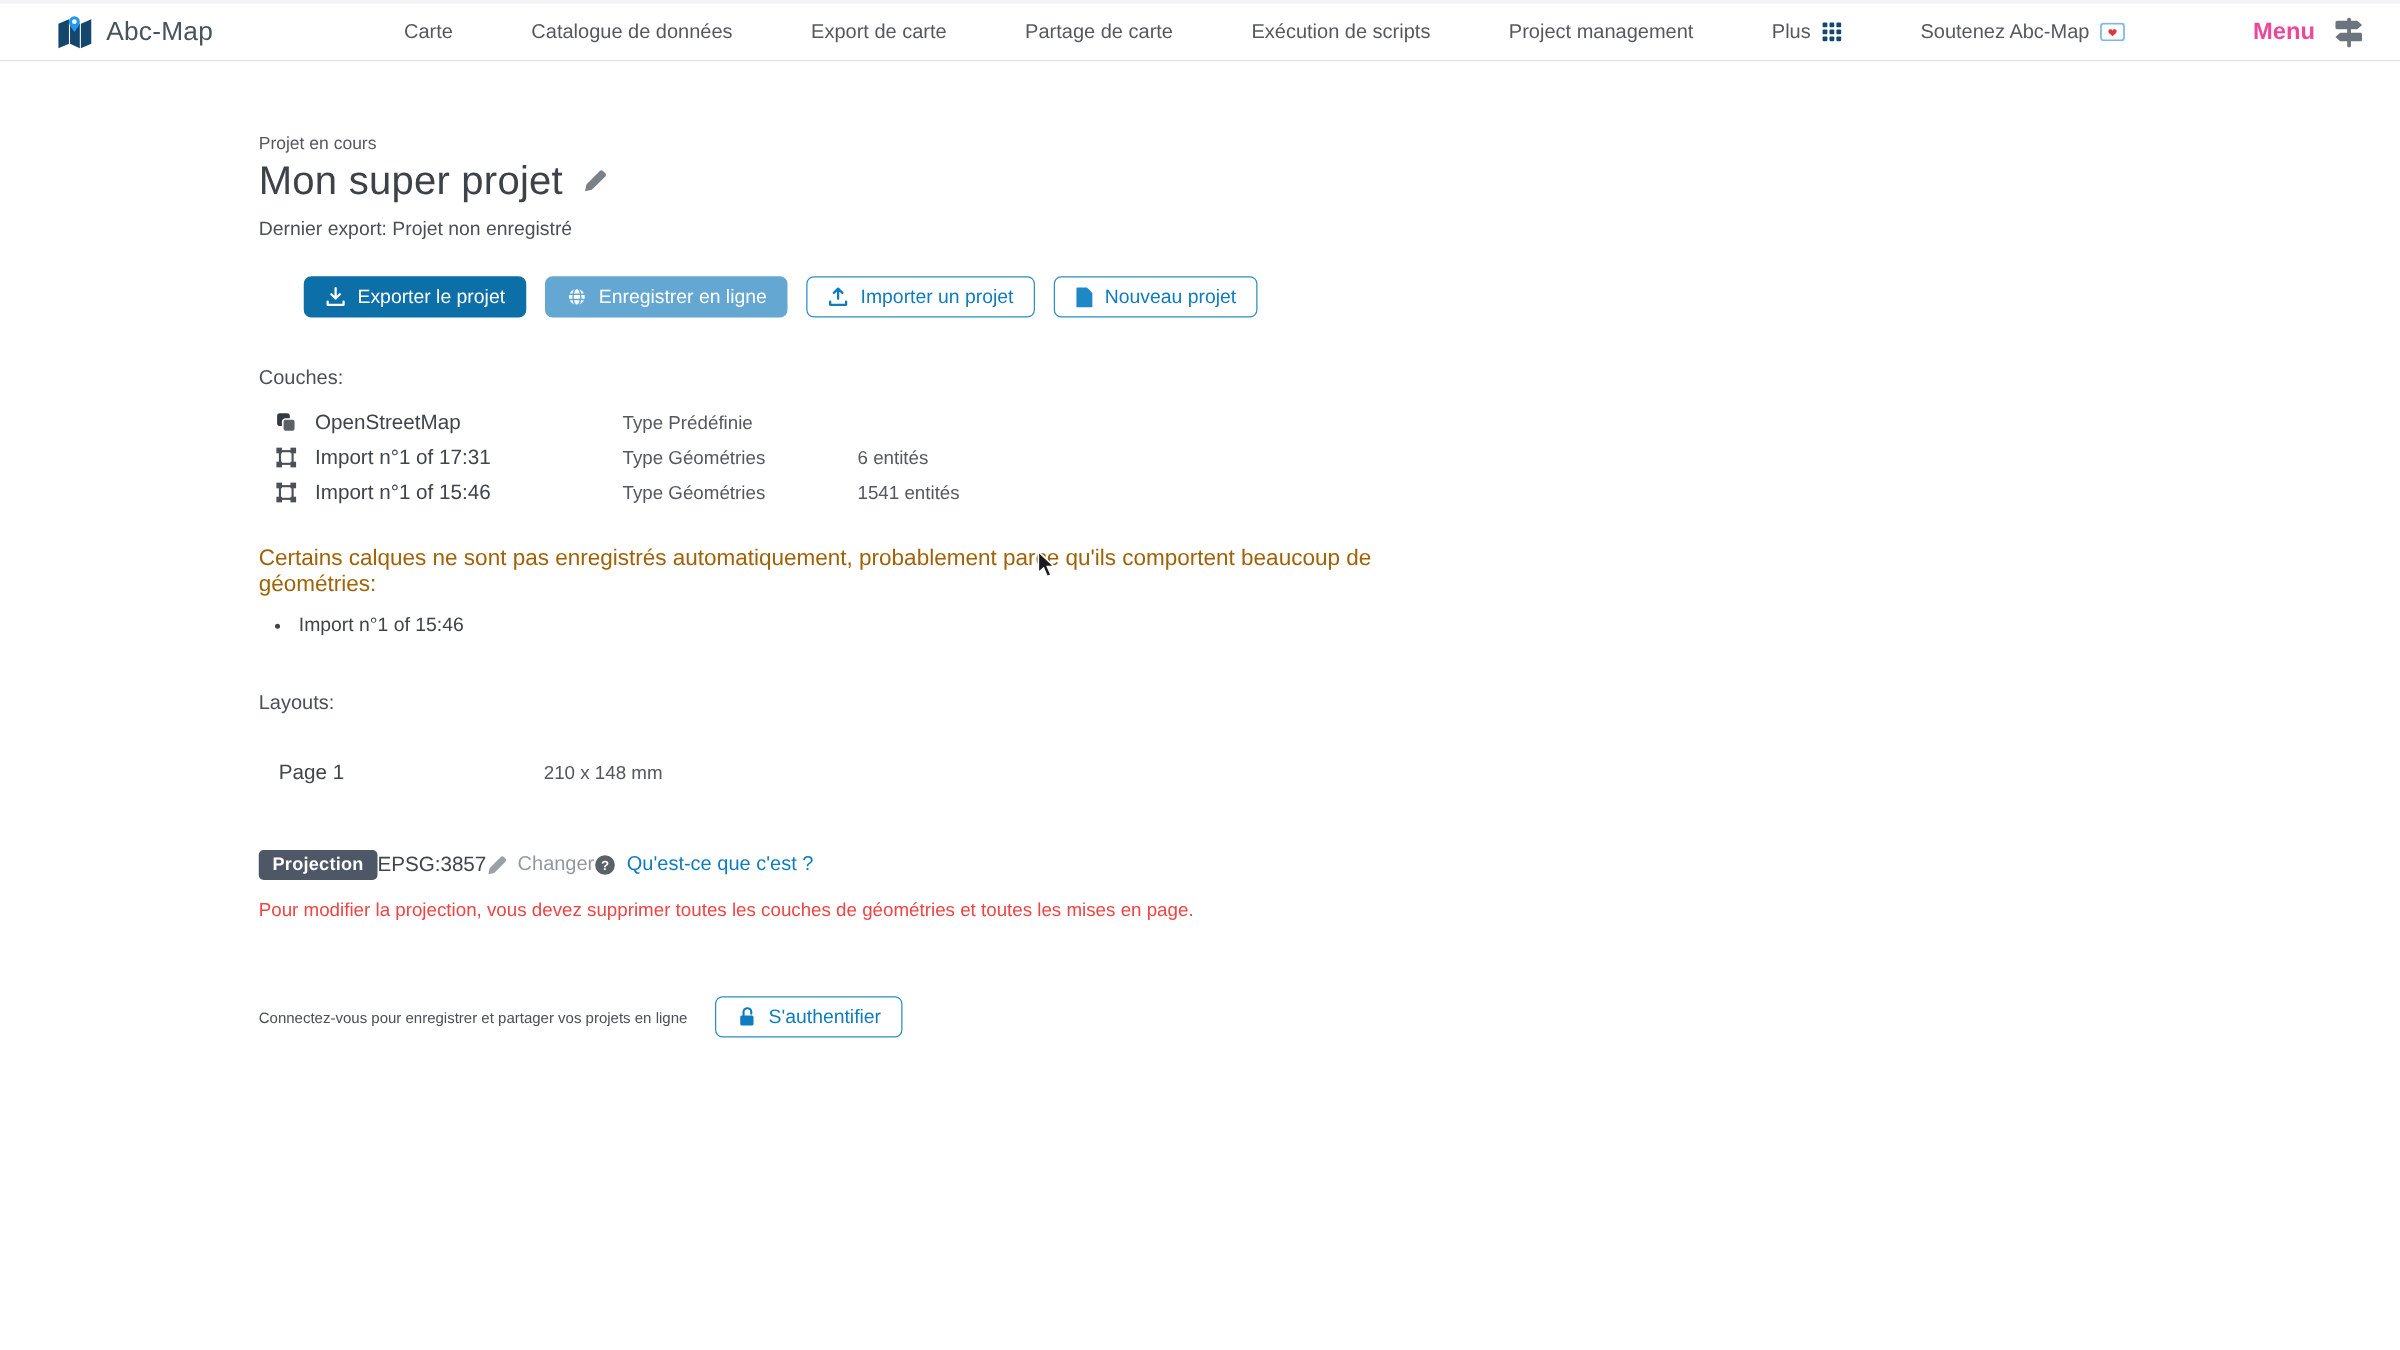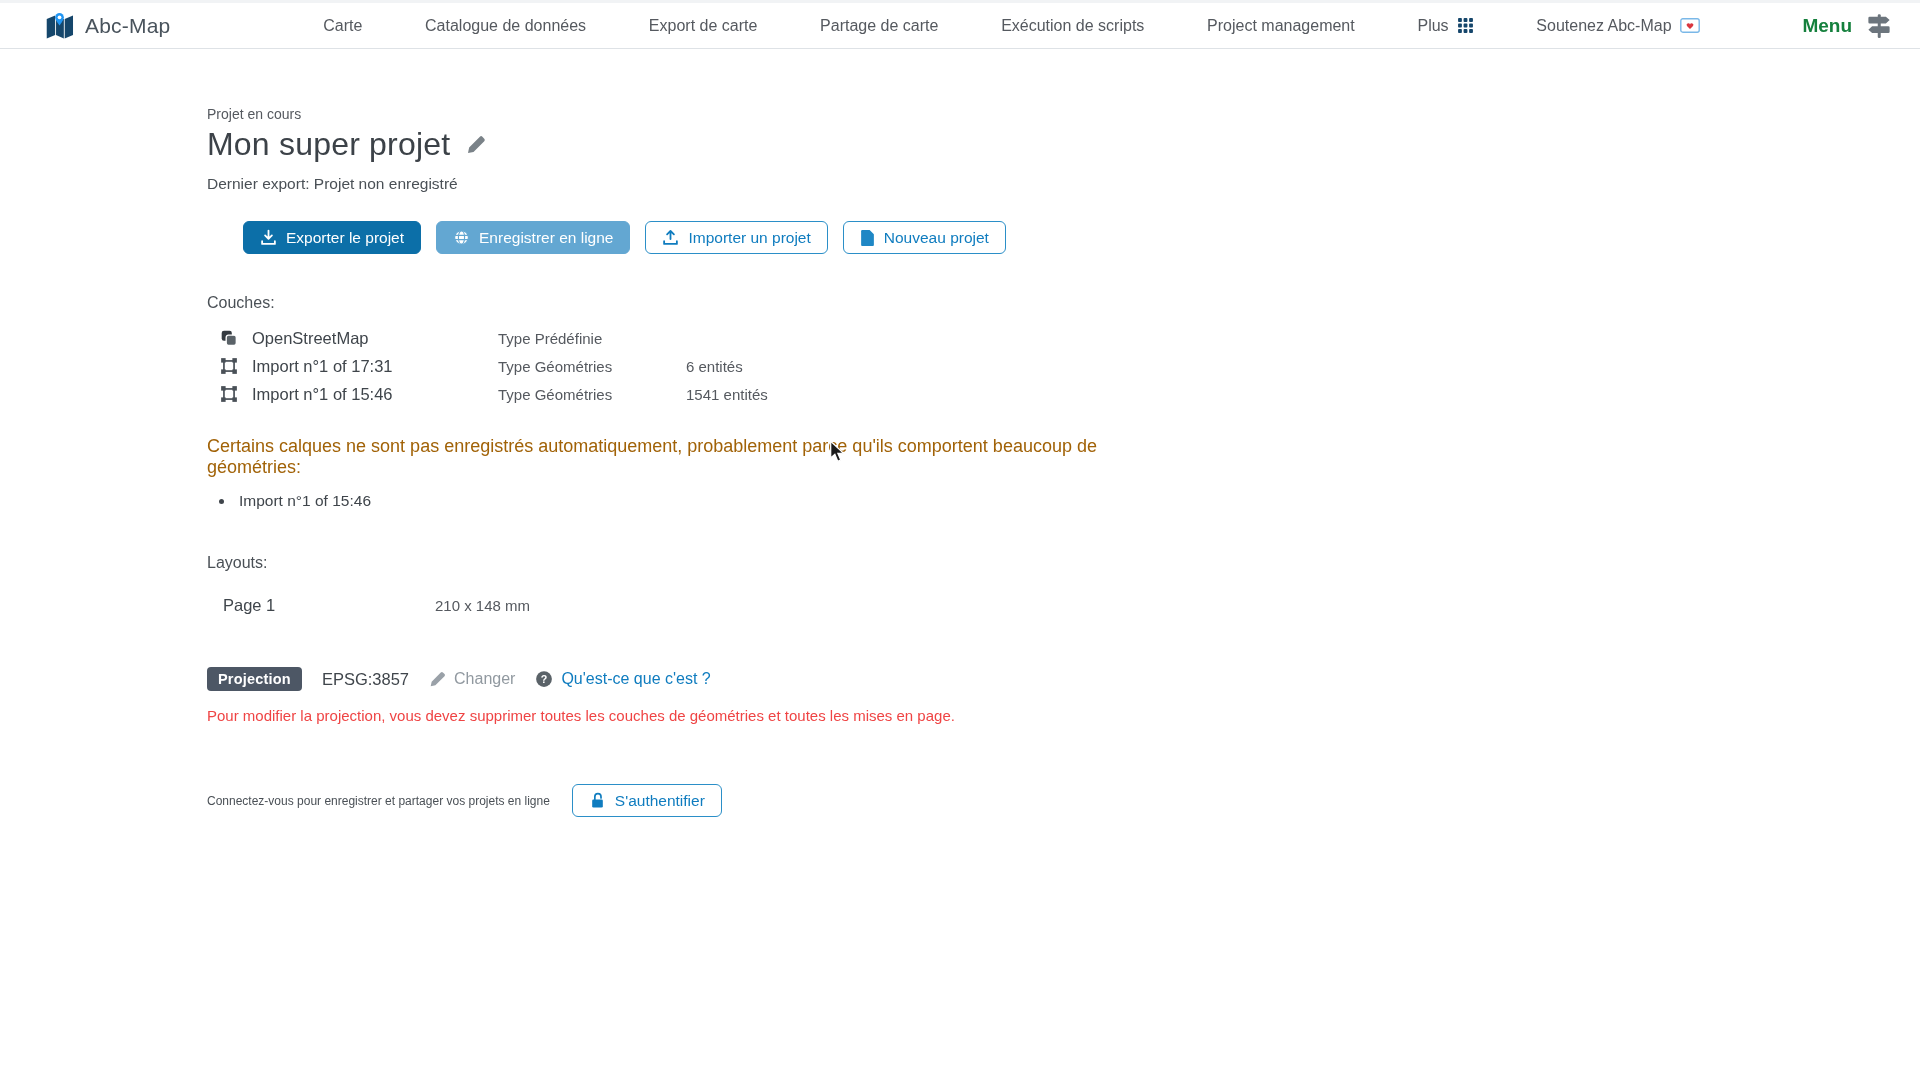--- a/index.html
+++ b/index.html
@@ -13,21 +13,21 @@
     border-bottom: 1px solid #dee2e6; padding: 0 26px 0 44px; background: #fff;
   }
   .brand { display: flex; align-items: center; gap: 10px; cursor: pointer; }
   .brand-name { font-size: 21px; color: #49535c; letter-spacing: .2px; }
   .nav-links { flex: 1; display: flex; justify-content: space-evenly; align-items: center; margin: 0 40px 0 90px; }
   .nav-link {
     font-size: 16px; color: #55595f; text-decoration: none; cursor: pointer;
     display: flex; align-items: center; gap: 8px; white-space: nowrap;
   }
   .menu-right { display: flex; align-items: center; gap: 12px; cursor: pointer; }
-  .menu-label { color: #15803d; font-weight: bold; font-size: 19px; }
+  .menu-label { color: #ec4899; font-weight: bold; font-size: 19px; }
 
   
   .content { padding: 57px 0 0 207px; }
 
   .eyebrow { font-size: 14px; color: #55595f; }
   .title-row { display: flex; align-items: center; gap: 14px; margin-top: 4px; }
   .page-title { font-size: 32px; font-weight: 500; color: #3c4248; letter-spacing: .2px; }
   .edit-title-btn { background: none; border: none; cursor: pointer; padding: 2px; line-height: 0; }
   .last-export { font-size: 15.5px; color: #4a5056; margin-top: 12px; }
 
@@ -51,25 +51,25 @@
   }
   .layer-name { font-size: 16.5px; color: #3f454b; }
   .layer-type, .layer-entities { font-size: 15px; color: #55595f; }
   .layer-icon { line-height: 0; }
 
   .warning-text { margin-top: 30px; font-size: 18px; color: #a16207; max-width: 900px; }
   .warning-list { margin: 14px 0 0 28px; }
   .warning-list li { font-size: 15.5px; color: #3f454b; padding-left: 4px; margin-bottom: 4px; }
 
   .layouts-heading { margin-top: 44px; }
-  .layout-row { display: grid; grid-template-columns: 212px auto; margin-top: 24px; padding-left: 16px; align-items: center; }
+  .layout-row { display: grid; grid-template-columns: 212px auto; margin-top: 37px; padding-left: 16px; align-items: center; }
   .layout-name { font-size: 16.5px; color: #3f454b; }
   .layout-size { font-size: 15px; color: #55595f; }
 
-  .projection-row { display: flex; align-items: center; gap: 20px; margin-top: 52px; }
+  .projection-row { display: flex; align-items: center; margin-top: 52px; }
   .projection-badge {
     background: #4d5765; color: #fff; font-weight: bold; font-size: 14.5px;
     padding: 4px 11px; border-radius: 4px; letter-spacing: .2px;
   }
   .projection-code { font-size: 16.5px; color: #3f454b; }
   .change-link { display: flex; align-items: center; gap: 8px; color: #9199a0; font-size: 16px; cursor: default; }
   .help-link { display: flex; align-items: center; gap: 8px; cursor: pointer; text-decoration: none; }
   .help-link span { color: #0f7cbf; font-size: 16px; }
   .projection-note { margin-top: 16px; font-size: 15px; color: #ef4444; }
 

